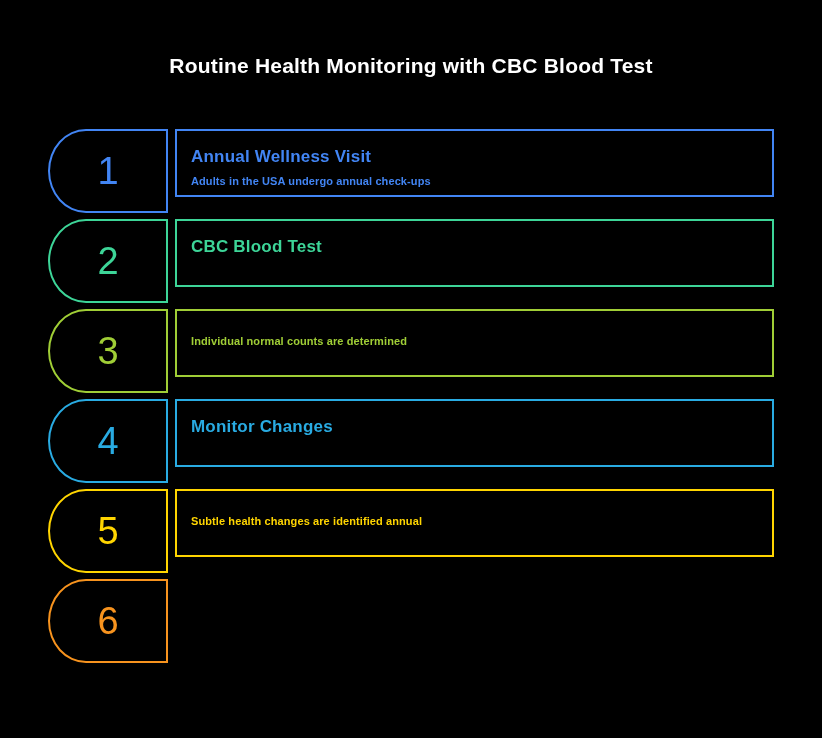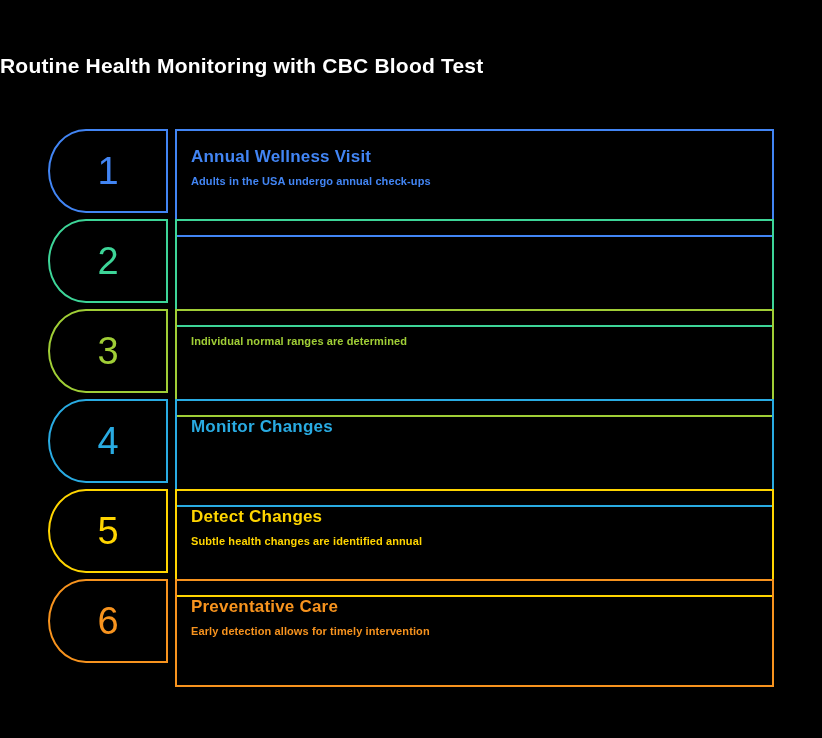--- a/index.html
+++ b/index.html
@@ -13,20 +13,21 @@
     width: 822px;
     height: 738px;
     background: #000000;
     overflow: hidden;
   }
   .main-title {
     position: absolute;
     top: 54px;
     left: 0;
     width: 100%;
+    text-align: center;
     color: #ffffff;
     font-size: 21px;
     font-weight: bold;
     letter-spacing: 0.2px;
     margin: 0;
   }
   .steps {
     position: absolute;
     top: 129px;
     left: 48px;
@@ -49,21 +50,21 @@
     justify-content: center;
     color: var(--c);
     font-size: 38px;
     font-weight: 500;
     flex: 0 0 auto;
   }
   .step-box {
     box-sizing: border-box;
     margin-left: 7px;
     width: 599px;
-    height: 108px;
+    height: 68px;
     border: 2px solid var(--c);
     padding: 16px 10px 0 14px;
     overflow: hidden;
   }
   .step-title {
     color: var(--c);
     font-size: 17px;
     line-height: 20px;
     font-weight: bold;
     letter-spacing: 0.2px;
@@ -94,55 +95,51 @@
         <div class="step-title">Annual Wellness Visit</div>
         <div class="step-sub">Adults in the USA undergo annual check-ups</div>
       </div>
     </div>
 
     <div class="step-row" style="--c: #3DD598;">
       <div class="step-badge">
         <span>2</span>
       </div>
       <div class="step-box">
+        <div class="step-title">CBC Blood Test</div>
       </div>
     </div>
 
     <div class="step-row" style="--c: #A0CE36;">
       <div class="step-badge">
         <span>3</span>
       </div>
       <div class="step-box">
-        <div class="step-sub">Individual normal ranges are determined</div>
+        <div class="step-sub">Individual normal counts are determined</div>
       </div>
     </div>
 
     <div class="step-row" style="--c: #29ABE2;">
       <div class="step-badge">
         <span>4</span>
       </div>
       <div class="step-box">
         <div class="step-title">Monitor Changes</div>
       </div>
     </div>
 
     <div class="step-row" style="--c: #FFD500;">
       <div class="step-badge">
         <span>5</span>
       </div>
       <div class="step-box">
-        <div class="step-title">Detect Changes</div>
         <div class="step-sub">Subtle health changes are identified annual</div>
       </div>
     </div>
 
     <div class="step-row" style="--c: #F7931E;">
       <div class="step-badge">
         <span>6</span>
       </div>
-      <div class="step-box">
-        <div class="step-title">Preventative Care</div>
-        <div class="step-sub">Early detection allows for timely intervention</div>
-      </div>
     </div>
 
   </div>
 </div>
 
 </body></html>

